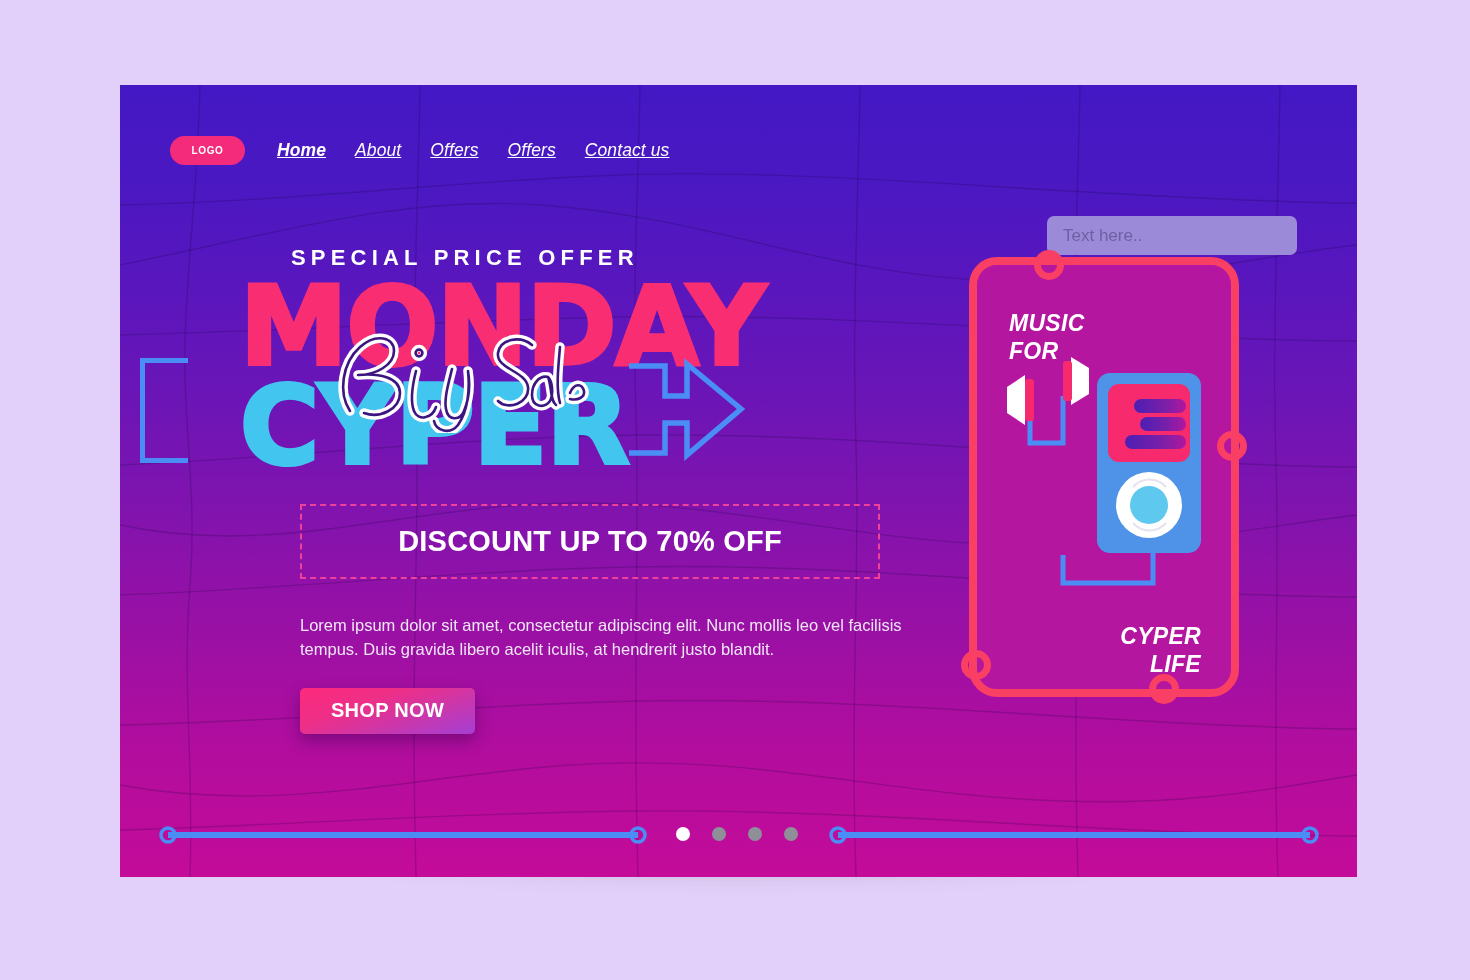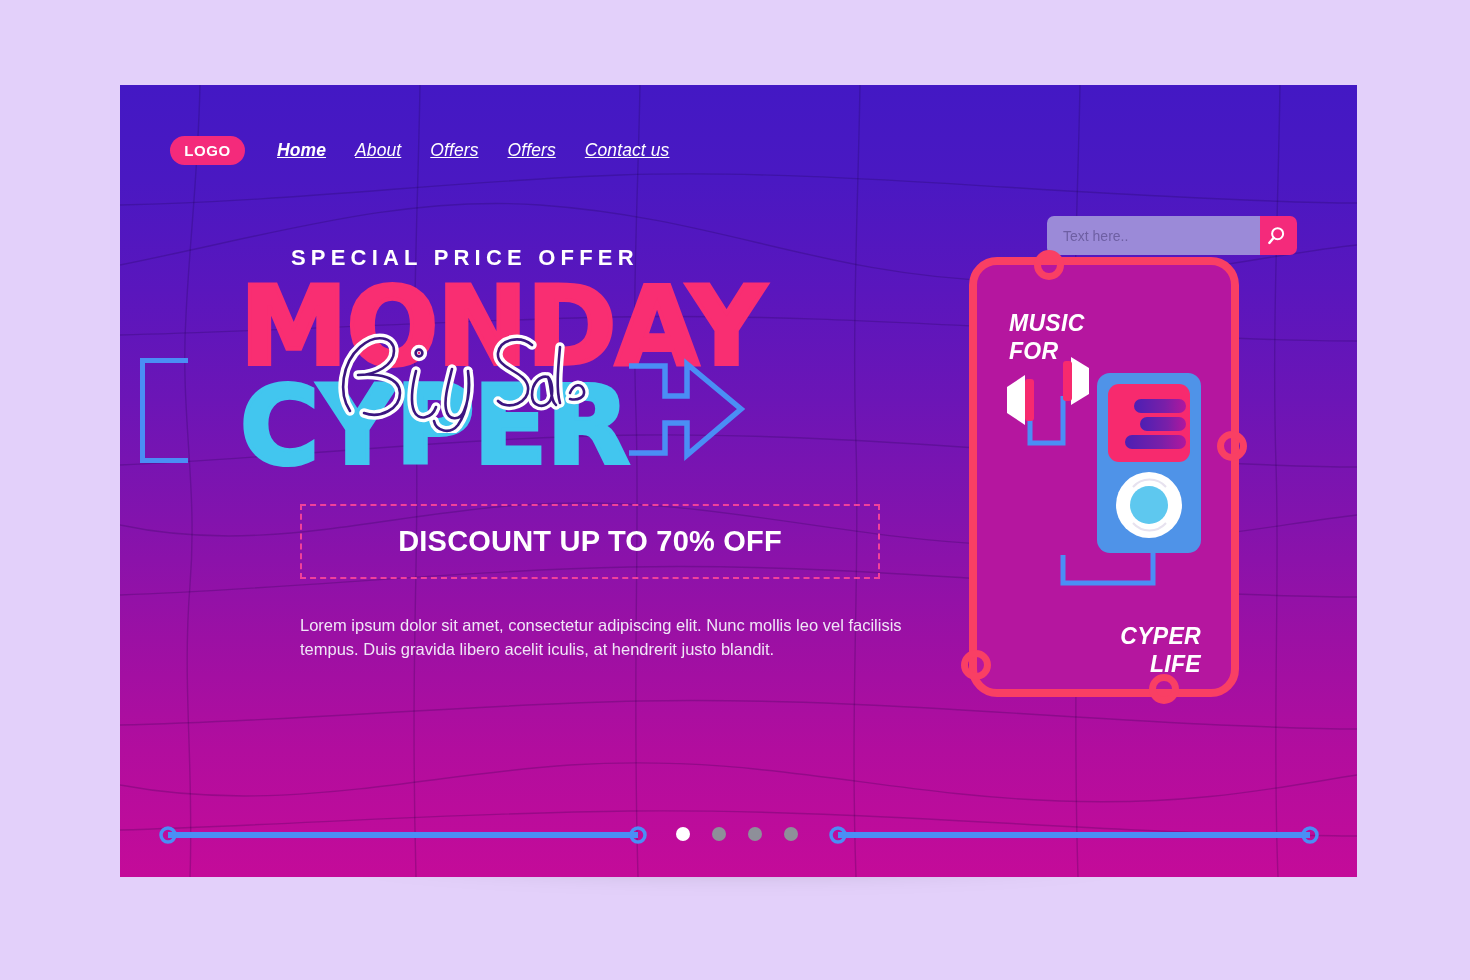--- a/index.html
+++ b/index.html
@@ -50,42 +50,42 @@
   
   #navbar {
     position:absolute; left:0; top:0; width:100%; height:130px;
     display:flex; align-items:center; z-index:5;
   }
   #logo-pill {
     margin-left:50px;
     width:75px; height:29px; border-radius:15px;
     background:#f42a7b;
     display:flex; align-items:center; justify-content:center;
-    color:#fff; font-size:15px; font-weight:bold; letter-spacing:.6px;
+    color:#fff; font-size:10px; font-weight:bold; letter-spacing:.6px;
   }
   #navlinks { display:flex; align-items:center; margin-left:32px; gap:29px;font-style:italic; }
   .navlink {
     color:#fff; font-size:17.5px; letter-spacing:.1px; white-space:nowrap;
   }
   .navlink.active { font-weight:bold; }
 
   
   #search-wrap {
     position:absolute; right:60px; top:131px;
     display:flex; align-items:center;
     width:250px; height:39px;
     border-radius:7px; overflow:hidden;
   }
   #search-input {
     flex:1; height:100%;
     background:#9b8ad8;
     border:none; outline:none;
     padding:0 16px;
     font-family:"Liberation Sans", sans-serif;
-    font-size:14px; color:#f2eefd;
+    font-size:17px; color:#f2eefd;
   }
   #search-input::placeholder { color:#6e5fa3; }
   #search-btn {
     width:48px; height:100%;
     background:#f42a7b;
     border:none; cursor:pointer;
     display:flex; align-items:center; justify-content:center;
   }
 
   
@@ -296,20 +296,21 @@
           </g>
         </svg>
       </div>
 
       <div id="discount-box">
         <span id="discount-text">DISCOUNT UP TO 70% OFF</span>
       </div>
 
       <p id="paragraph">Lorem ipsum dolor sit amet, consectetur adipiscing elit. Nunc mollis leo vel facilisis tempus. Duis gravida libero acelit iculis, at hendrerit justo blandit.</p>
 
+      <button id="shop-btn">SHOP NOW</button>
     </div>
 
     <div id="illus">
       <div id="illus-frame">
         <div class="node" id="node-tl"></div>
         <div class="node" id="node-r"></div>
         <div class="node" id="node-l"></div>
         <div class="node" id="node-b"></div>
 
         <div id="music-for">

